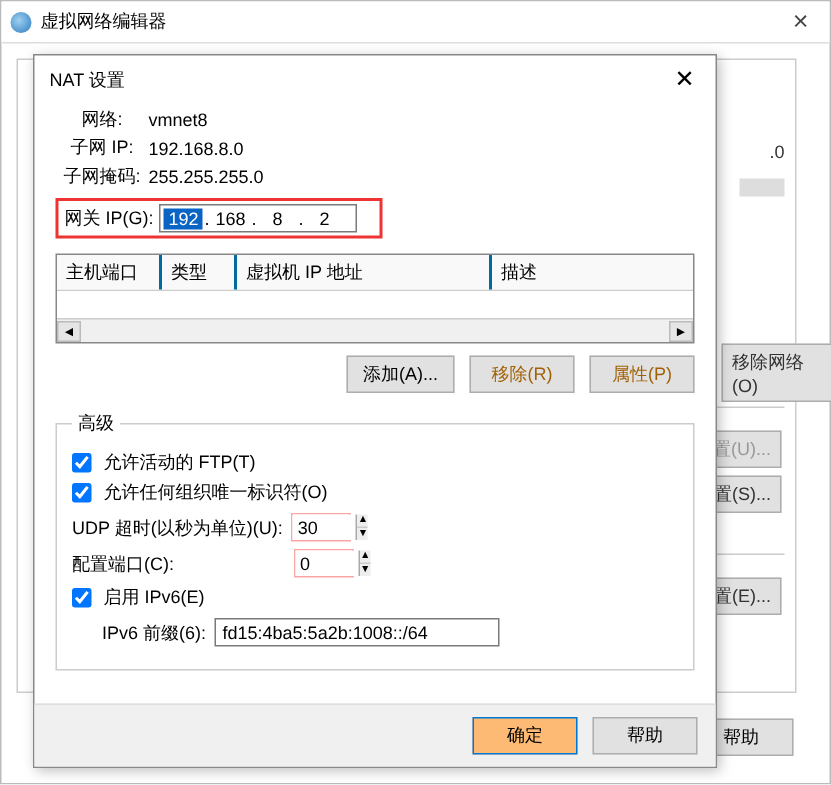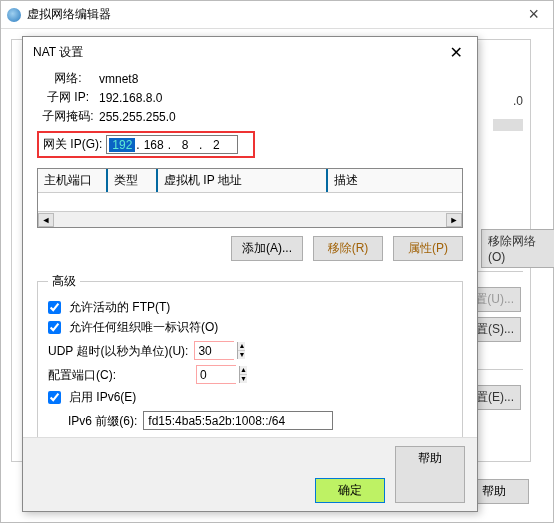--- a/index.html
+++ b/index.html
@@ -148,21 +148,21 @@
   .ip-input .oct {
     width: 26px;
     text-align: center;
     border: none;
     font-size: 12px;
     padding: 0;
     outline: none;
   }
   .ip-input .oct.sel {
     background: #0a64c4;
-    color: #5eead4;
+    color: #ffffff;
   }
   .ip-input .dot { padding: 0 1px; }
 
   .group-label { margin: 4px 0 3px; }
   .port-table {
     border: 1px solid #888;
     height: 60px;
     position: relative;
     background: #fff;
   }
@@ -248,23 +248,22 @@
   }
   .dlg-footer {
     border-top: 1px solid #ddd;
     padding: 8px 12px;
     display: flex;
     justify-content: flex-end;
     gap: 10px;
     background: #f0f0f0;
   }
   .dlg-footer .btn.primary {
-    background: #bef264;
+    background: #fdba74;
     border: 1px solid #0078d7;
-    margin-top: 32px;
   }
 </style>
 </head>
 <body>
 
 <div class="parent-window">
   <div class="parent-titlebar">
     <div class="parent-icon"></div>
     <span>虚拟网络编辑器</span>
     <span class="x">×</span>

